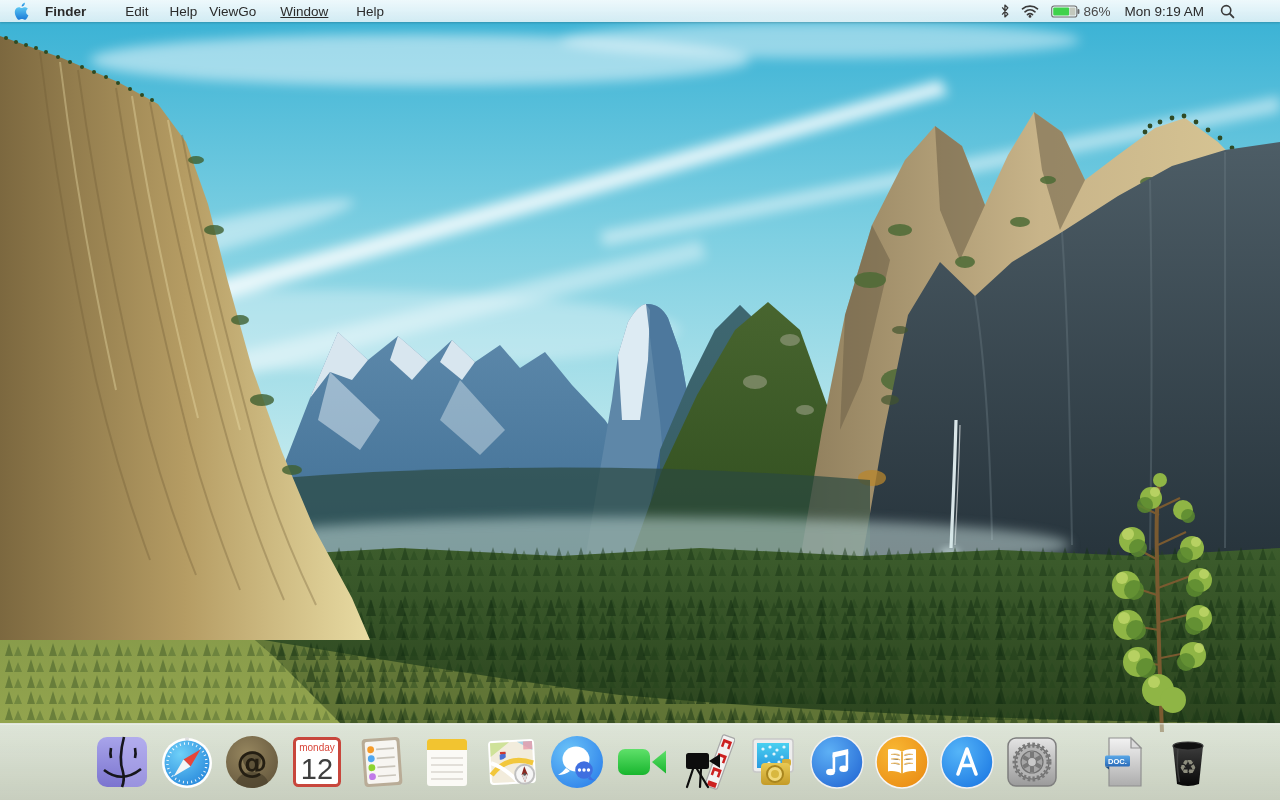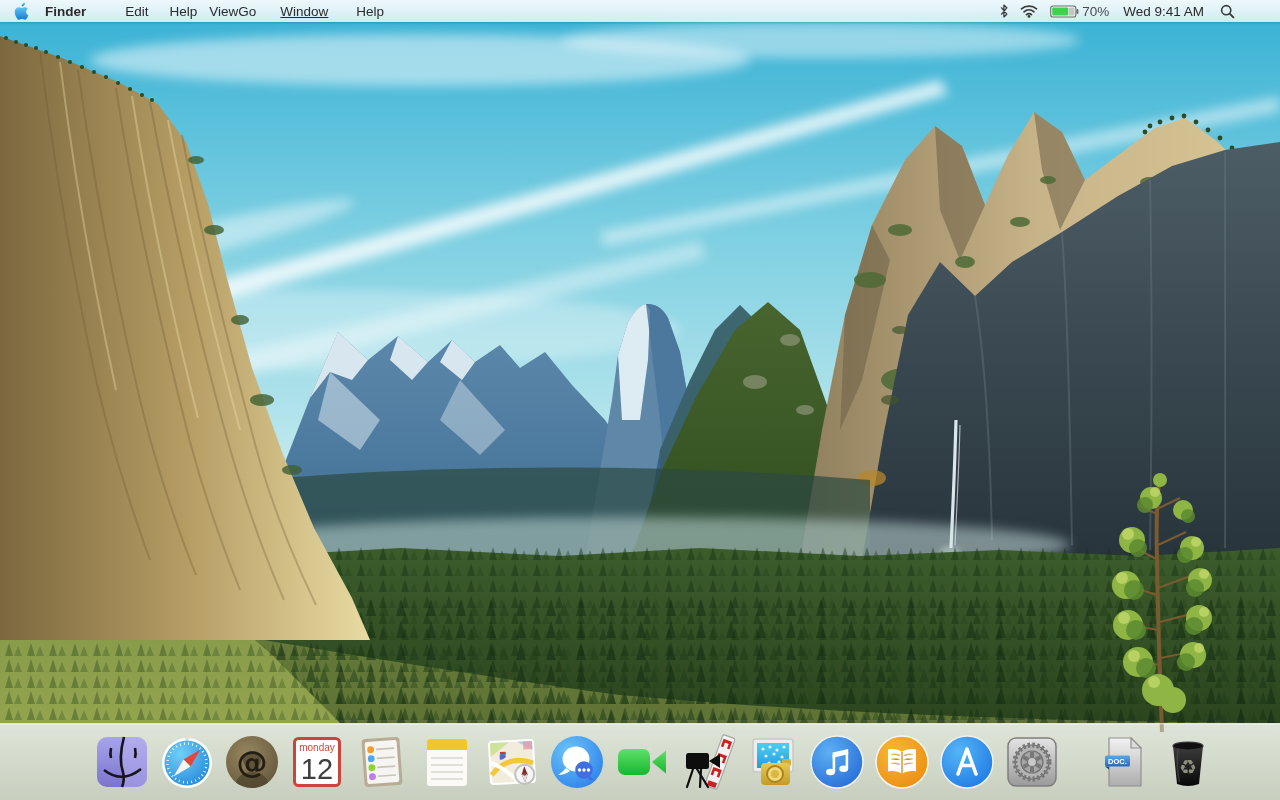--- a/index.html
+++ b/index.html
@@ -340,23 +340,23 @@
           <circle cx="9" cy="12.4" r="1.4" fill="#3a3a3a"></circle>
         </svg>
       </span>
       <span class="mb-batt">
         <svg width="29" height="13" viewBox="0 0 30 13">
           <rect x="0.75" y="0.75" width="26" height="11.5" rx="2.5" fill="#ffffff" fill-opacity=".45" stroke="#6a6a6a" stroke-width="1.1"></rect>
           <rect x="2.3" y="2.3" width="16.5" height="8.4" rx="1.2" fill="#3fd24c"></rect>
           <rect x="19.2" y="2.3" width="6.1" height="8.4" rx="1" fill="#c3c8bd"></rect>
           <rect x="27.4" y="4" width="2" height="5" rx="1" fill="#6a6a6a"></rect>
         </svg>
-        <span class="mb-batt-pct">70%</span>
+        <span class="mb-batt-pct">86%</span>
       </span>
-      <span class="mb-clock">Wed 9:41 AM</span>
+      <span class="mb-clock">Mon 9:19 AM</span>
       <span class="mb-ic mb-spot">
         <svg width="15" height="15" viewBox="0 0 15 15">
           <circle cx="6.2" cy="6.2" r="4.6" fill="none" stroke="#3a3a3a" stroke-width="1.6"></circle>
           <path d="M9.7,9.7 L13.4,13.4" stroke="#3a3a3a" stroke-width="1.9" stroke-linecap="round"></path>
         </svg>
       </span>
     </div>
   </div>
 
   <div class="dock">

